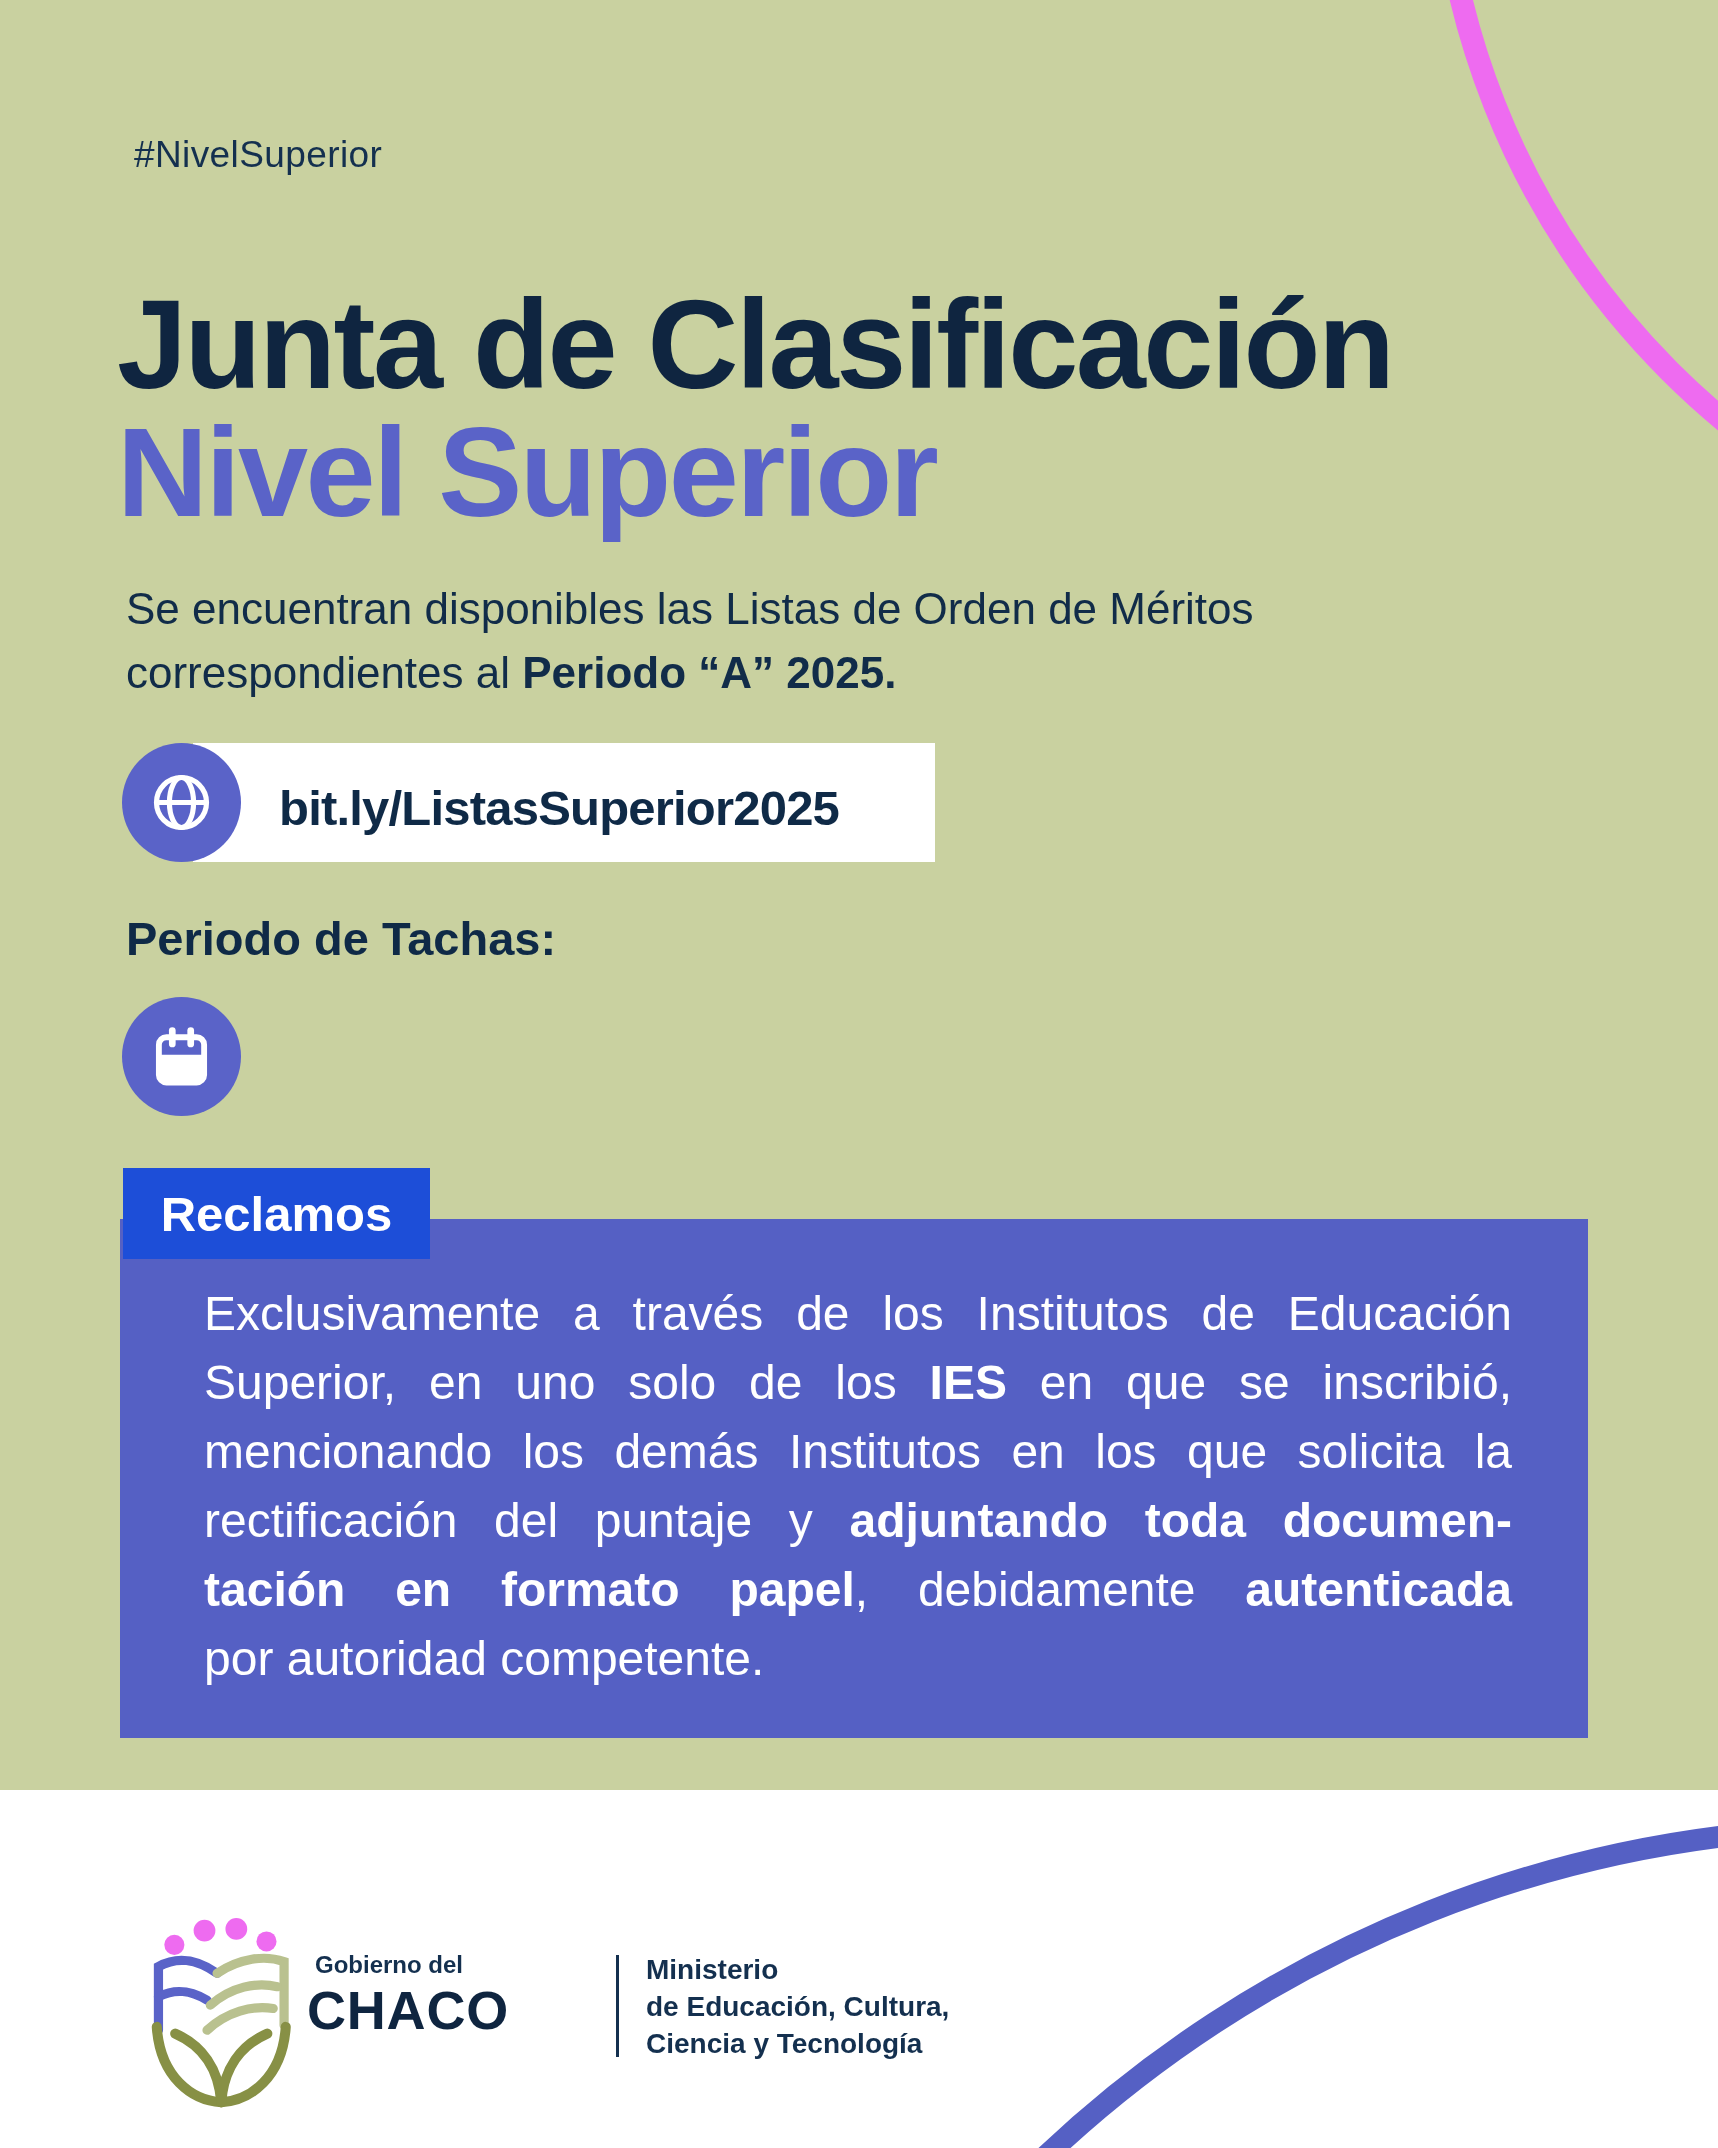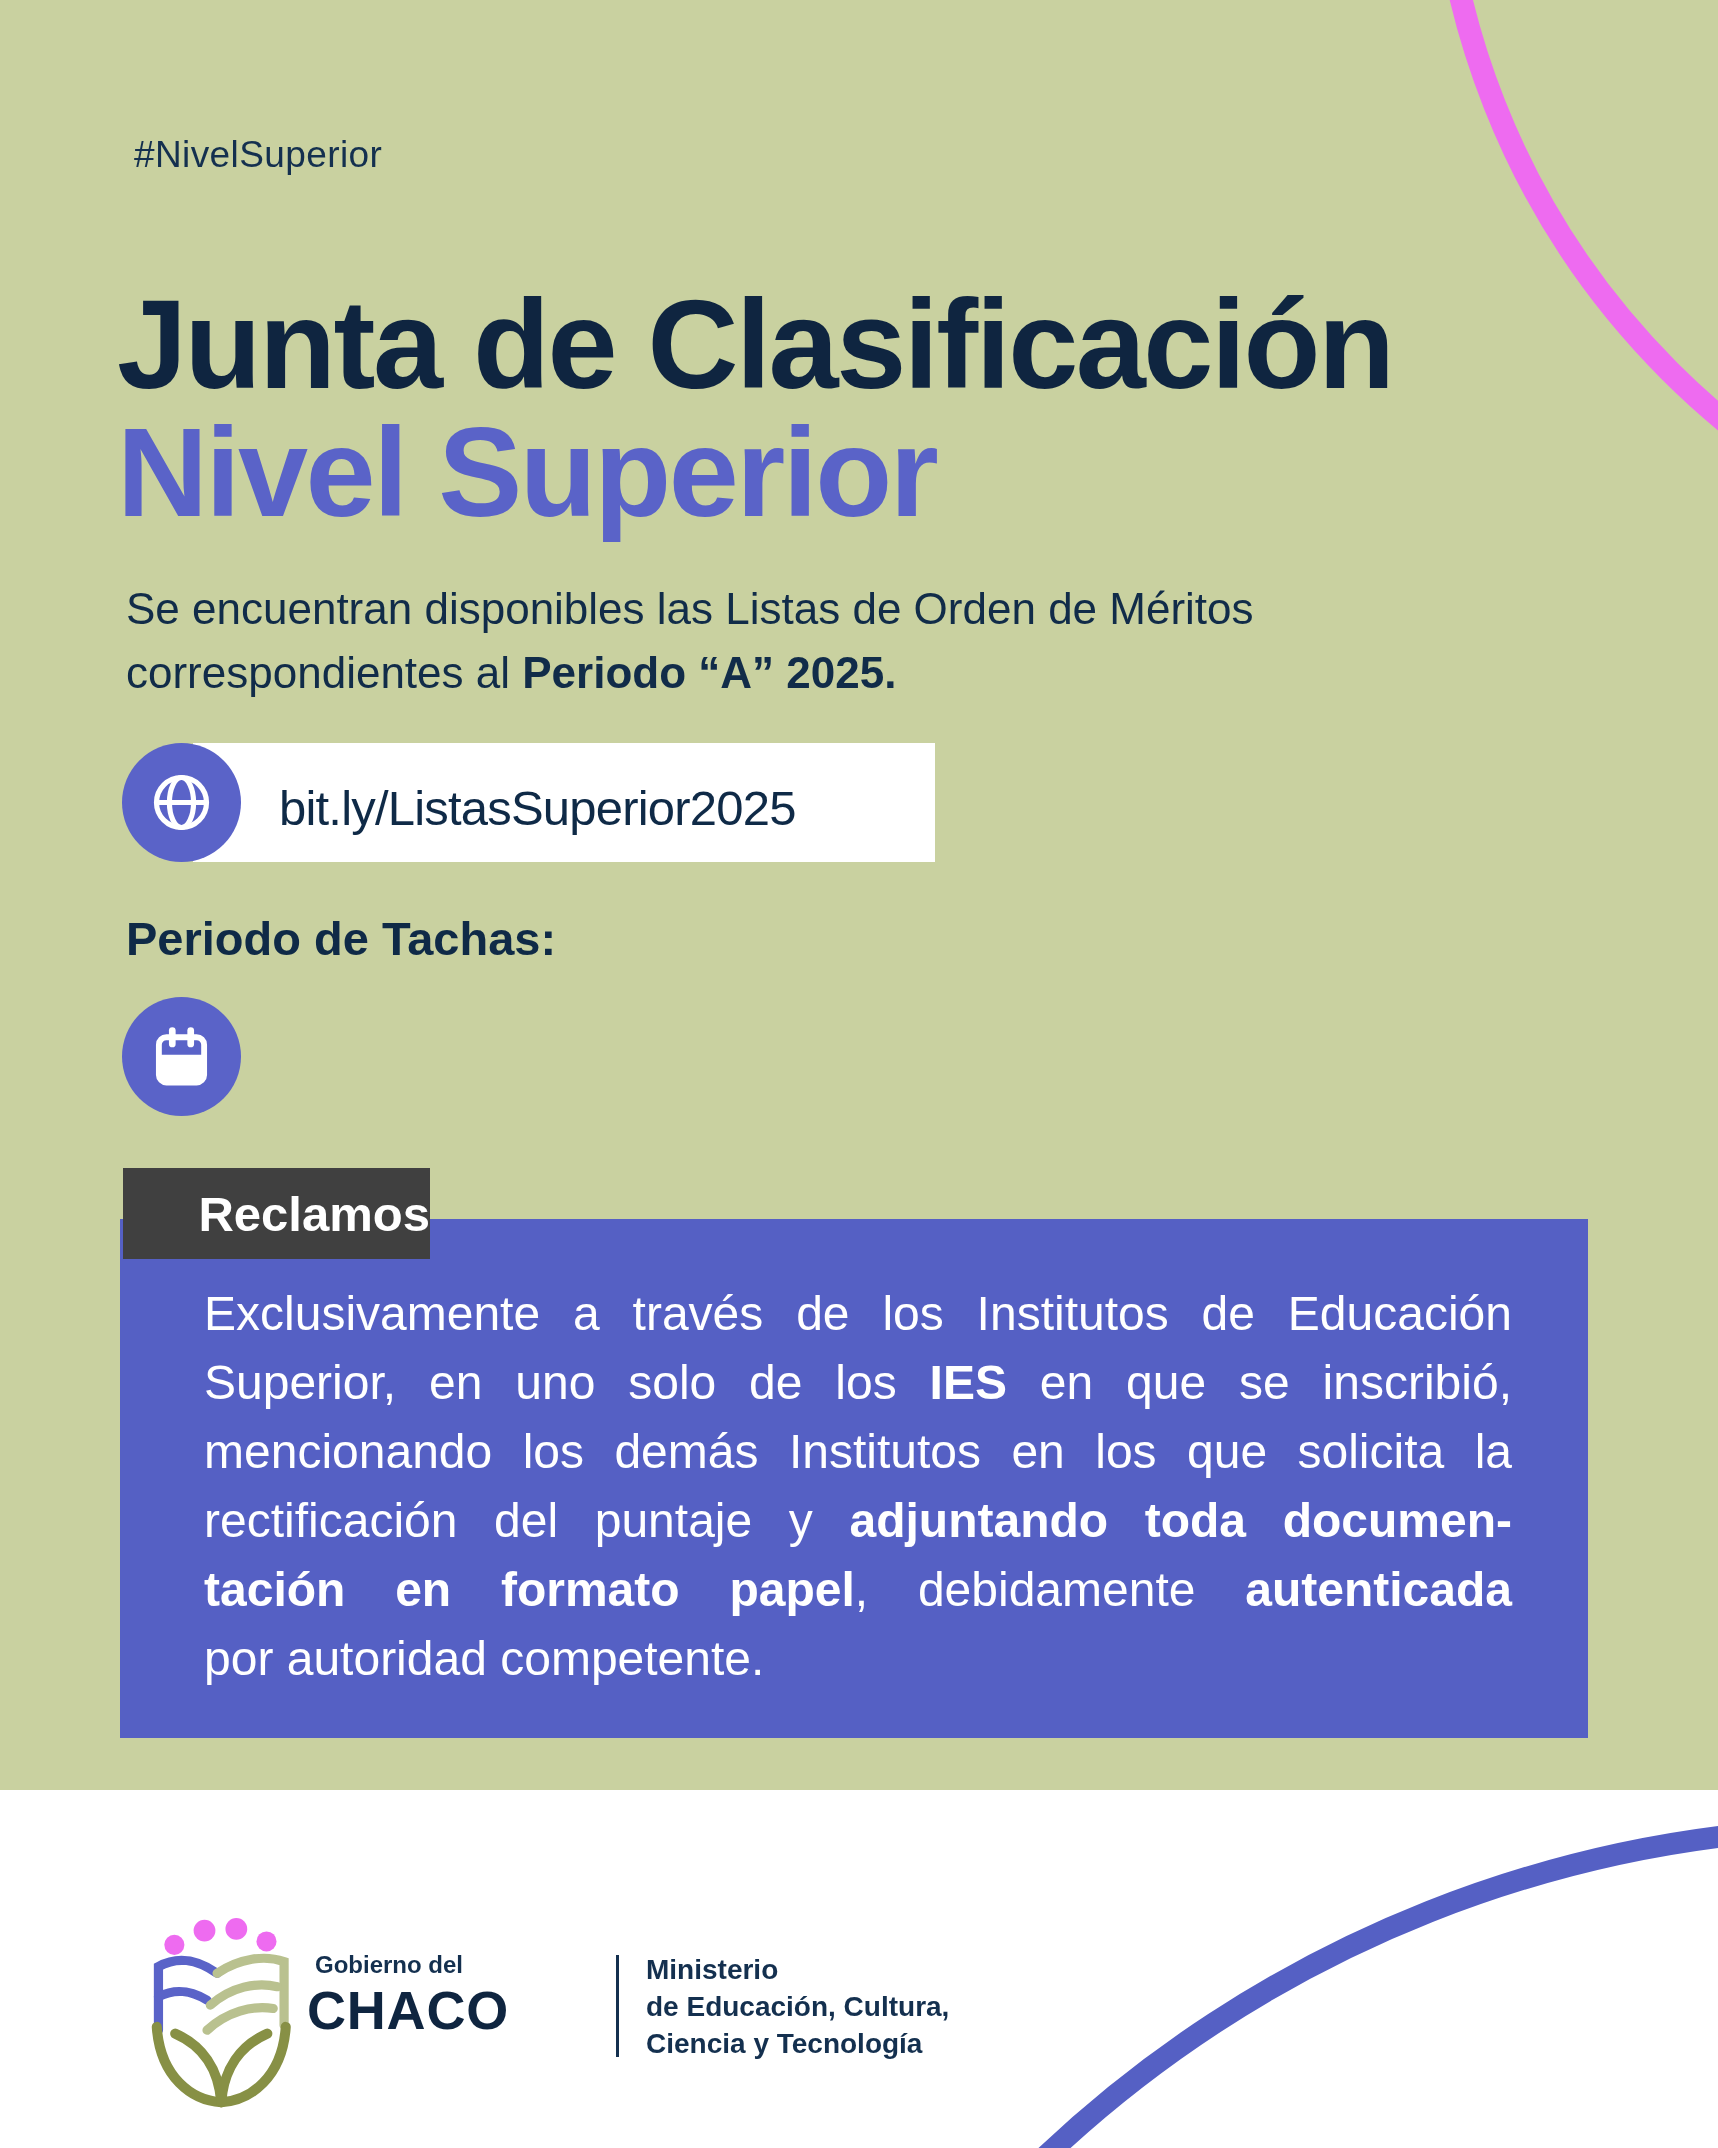--- a/index.html
+++ b/index.html
@@ -19,27 +19,27 @@
   .intro .line b{font-weight:700;}
 
   .pill-bar{position:absolute;background:#ffffff;display:flex;align-items:center;}
   .pill-circle{position:absolute;border-radius:50%;background:#5a63c8;display:flex;align-items:center;justify-content:center;}
   .link-bar{left:193px;top:743px;width:742px;height:119px;}
   .link-bar .pill-text{margin-left:86px;}
   .link-circle{left:122px;top:743px;width:119px;height:119px;}
   .date-bar{left:203px;top:993px;width:1022px;height:115px;}
   .date-bar .pill-text{margin-left:76px;}
   .date-circle{left:122px;top:997px;width:119px;height:119px;}
-  .pill-text{font-size:49px;font-weight:400;letter-spacing:-0.8px;color:#0f2a47;white-space:nowrap;margin-top:11px;}
+  .pill-text{font-size:49px;font-weight:700;letter-spacing:-0.8px;color:#0f2a47;white-space:nowrap;margin-top:11px;}
 
   .tachas-heading{left:126px;top:911px;font-size:47px;font-weight:700;color:#0f2a47;text-align:right;}
 
   .reclamos-badge{
-    left:123px;top:1168px;width:307px;height:91px;background:#404040;z-index:3;
-    display:flex;align-items:center;justify-content:flex-end;
+    left:123px;top:1168px;width:307px;height:91px;background:#1d4ed8;z-index:3;
+    display:flex;align-items:center;justify-content:center;
   }
   .reclamos-badge span{color:#ffffff;font-size:49px;font-weight:700;}
   .reclamos-block{
     left:120px;top:1219px;width:1468px;height:519px;background:#5560c4;z-index:2;
     box-sizing:border-box;padding:60px 76px 0 84px;
   }
   .reclamos-block .line{
     color:#ffffff;font-size:48px;line-height:69px;white-space:nowrap;
     text-align:justify;text-align-last:justify;width:100%;
   }

